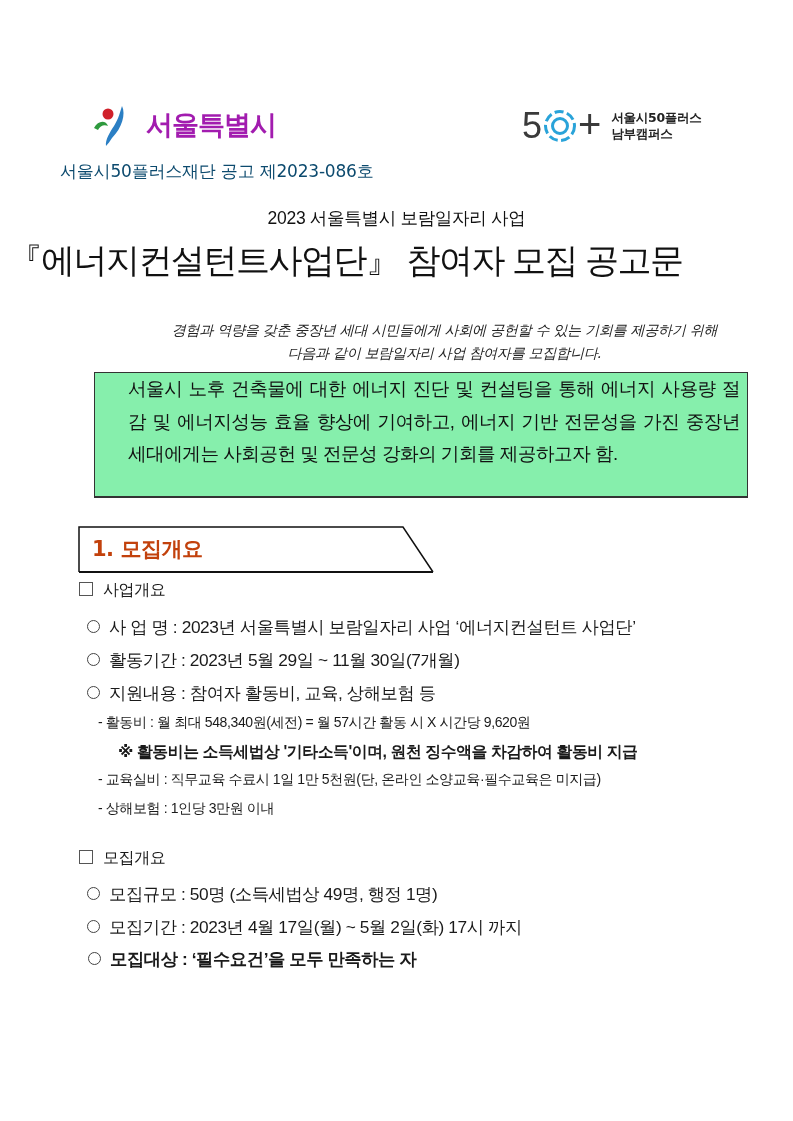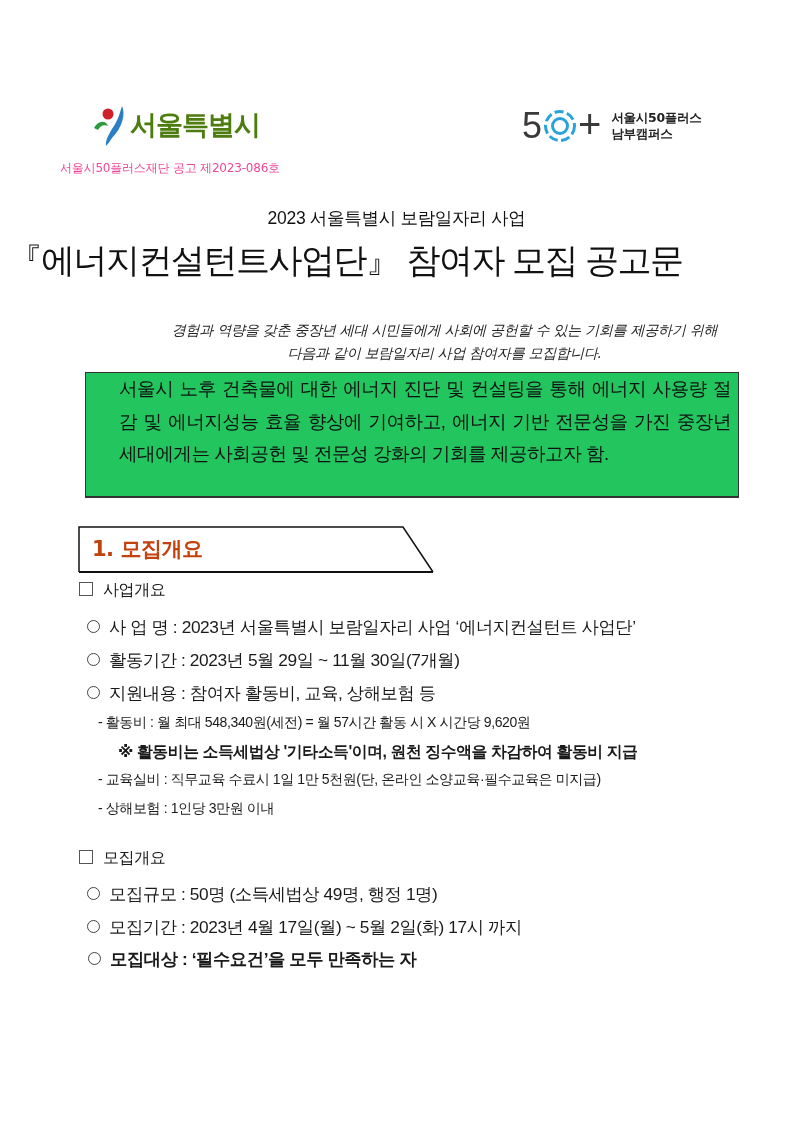--- a/index.html
+++ b/index.html
@@ -2,33 +2,33 @@
 <html><head>
 <meta charset="utf-8">
 <style>
   html, body { margin: 0; padding: 0; background: #ffffff; }
   body { width: 793px; height: 1121px; position: relative; overflow: hidden;
          font-family: "DejaVu Sans", "Liberation Sans", sans-serif; color: #111; }
   .abs { position: absolute; }
   
   .seoul-logo { left: 92px; top: 100px; height: 50px; display: flex; align-items: center; }
   .seoul-mark { width: 36px; height: 46px; position: relative; }
-  .seoul-name { font-size: 27px; font-weight: bold; letter-spacing: -1px; color: #4d7c0f; margin-left: 2px; }
+  .seoul-name { font-size: 27px; font-weight: bold; letter-spacing: -1px; color: #a21caf; margin-left: 18px; }
   .plus-logo { left: 522px; top: 108px; display: flex; align-items: center; }
   .plus-five { font-size: 36px; color: #3a3a3a; font-family: "Liberation Sans", sans-serif; line-height: 1; }
   .plus-ring { width: 34px; height: 34px; margin: 0 1px; }
   .plus-sign { font-size: 40px; color: #3a3a3a; line-height: 1; font-family: "Liberation Sans", sans-serif; margin-top: -4px; }
   .plus-text { margin-left: 10px; font-size: 12.5px; line-height: 16px; color: #222; font-weight: bold; letter-spacing: -0.3px; }
-  .notice-no { left: 60px; top: 160px; font-size: 12px; color: #ec4899; letter-spacing: -0.2px; }
+  .notice-no { left: 60px; top: 160px; font-size: 17px; color: #0c4a6e; letter-spacing: -0.2px; }
   
   .subtitle { left: 0; width: 793px; top: 206px; text-align: center; font-size: 17.5px; color: #111; letter-spacing: -0.3px; font-family: "Liberation Sans", "DejaVu Sans", sans-serif; }
   .title { left: 0; width: 691px; top: 238px; text-align: center; font-size: 34px; color: #111; letter-spacing: -1.5px; font-family: "Liberation Sans", "DejaVu Sans", sans-serif; }
   .intro { left: 0; width: 793px; top: 319px; text-align: center; font-size: 14.2px; line-height: 23px; font-style: italic; color: #222; letter-spacing: -0.4px; padding-left: 48px; }
   
-  .purpose-box { left: 85px; top: 372px; width: 654px; height: 126px; background: #22c55e;
+  .purpose-box { left: 94px; top: 372px; width: 654px; height: 126px; background: #86efac;
                  border-top: 1px solid #333; border-left: 1px solid #333; border-right: 1px solid #333; border-bottom: 2px solid #333; box-sizing: border-box; }
   .purpose-text { position: absolute; left: 33px; top: 0; width: 612px; font-size: 18.6px; line-height: 32.5px; text-align: justify; color: #111; letter-spacing: -0.5px; font-family: "Liberation Sans", "DejaVu Sans", sans-serif; }
   
   .section-header { left: 78px; top: 526px; width: 356px; height: 46px; }
   .section-header svg { position: absolute; left: 0; top: 0; }
   .section-title { position: absolute; left: 14px; top: 9px; font-size: 21px; font-weight: bold; color: #c2410c; letter-spacing: -0.5px; }
   
   .line { position: absolute; white-space: nowrap; color: #1a1a1a; letter-spacing: -0.4px; font-family: "Liberation Sans", "DejaVu Sans", sans-serif; }
   .sq { display: inline-block; width: 14px; height: 14px; border: 1px solid #555; vertical-align: -1px; margin-right: 10px; box-sizing: border-box; }
   .heading2 { font-size: 16px; }

